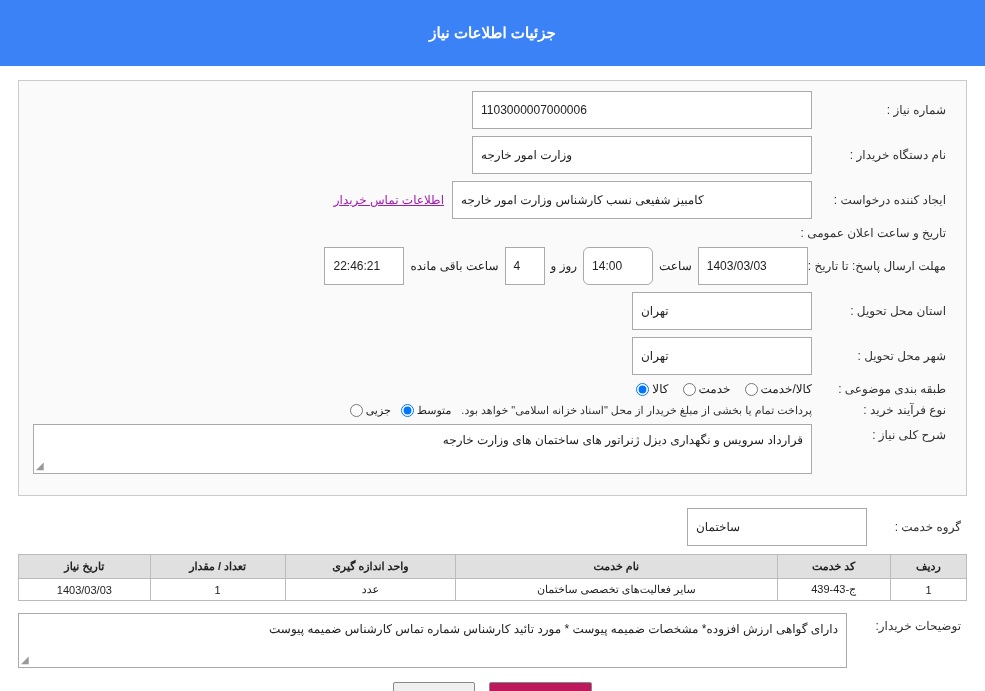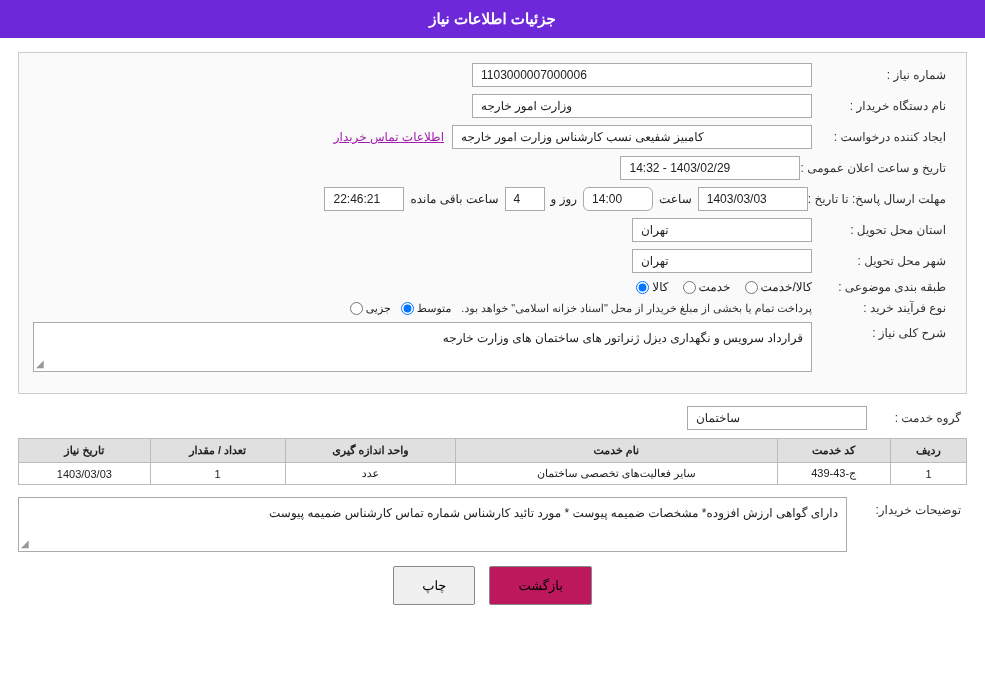--- a/index.html
+++ b/index.html
@@ -10,24 +10,24 @@
       direction: rtl;
       color: #222;
     }
     .page-wrapper {
       width: 985px;
       margin: 0 auto;
       background: #fff;
       min-height: 691px;
     }
     .header-bar {
-      background: #6d28d9;
+      background: #3b82f6;
       color: #fff;
       text-align: center;
-      padding: 10px 16px;
+      padding: 24px 16px;
       font-size: 15px;
       font-weight: bold;
     }
     .main-content {
       padding: 14px 18px 18px 18px;
     }
     .info-section {
       border: 1px solid #ccc;
       background: #fafafa;
       padding: 10px 14px;
@@ -43,21 +43,21 @@
       color: #333;
       font-weight: normal;
       min-width: 140px;
       text-align: right;
       padding-right: 6px;
       flex-shrink: 0;
     }
     .value-box {
       background: #fff;
       border: 1px solid #aaa;
-      padding: 11px 8px;
+      padding: 18px 8px;
       min-width: 200px;
       text-align: right;
       height: 22px;
       display: inline-flex;
       align-items: center;
       justify-content: flex-end;
     }
     .value-box.wide {
       min-width: 340px;
     }
@@ -216,21 +216,20 @@
       </div>
 
       <div class="row">
         <span class="label">ایجاد کننده درخواست :</span>
         <span class="value-box" style="min-width:360px;">کامبیز شفیعی نسب کارشناس وزارت امور خارجه</span>
         <span class="link-blue">اطلاعات تماس خریدار</span>
       </div>
 
       <div class="row">
         <span class="label">تاریخ و ساعت اعلان عمومی :</span>
-        <span class="value-box small" style="min-width:180px;">1403/02/29 - 14:32</span>
       </div>
 
       <div class="row">
         <span class="label">مهلت ارسال پاسخ: تا تاریخ :</span>
         <span class="value-box small" style="min-width:110px;">1403/03/03</span>
         <span style="margin: 0 6px;">ساعت</span>
         <span class="value-box" style="min-width:70px;border-radius:6px;">14:00</span>
         <span style="margin: 0 6px;">روز و</span>
         <span class="value-box" style="min-width:40px;">4</span>
         <span style="margin: 0 6px;">ساعت باقی مانده</span>

